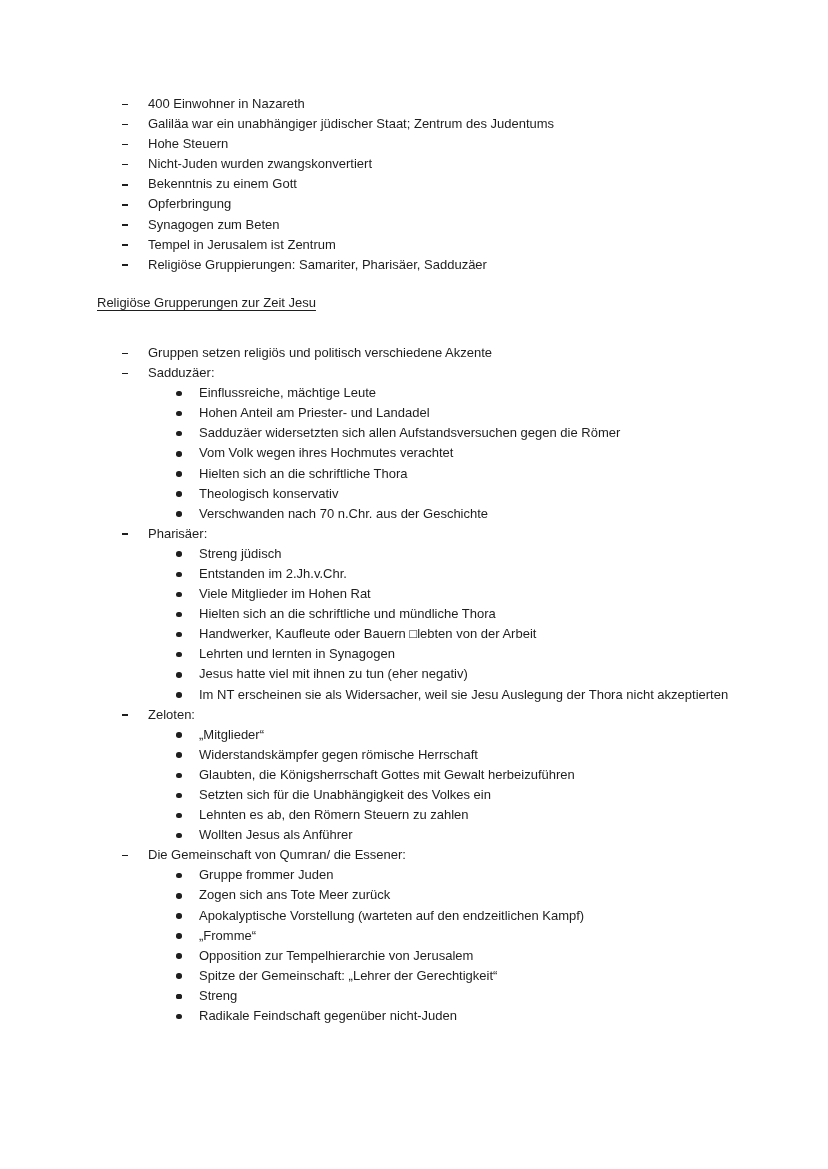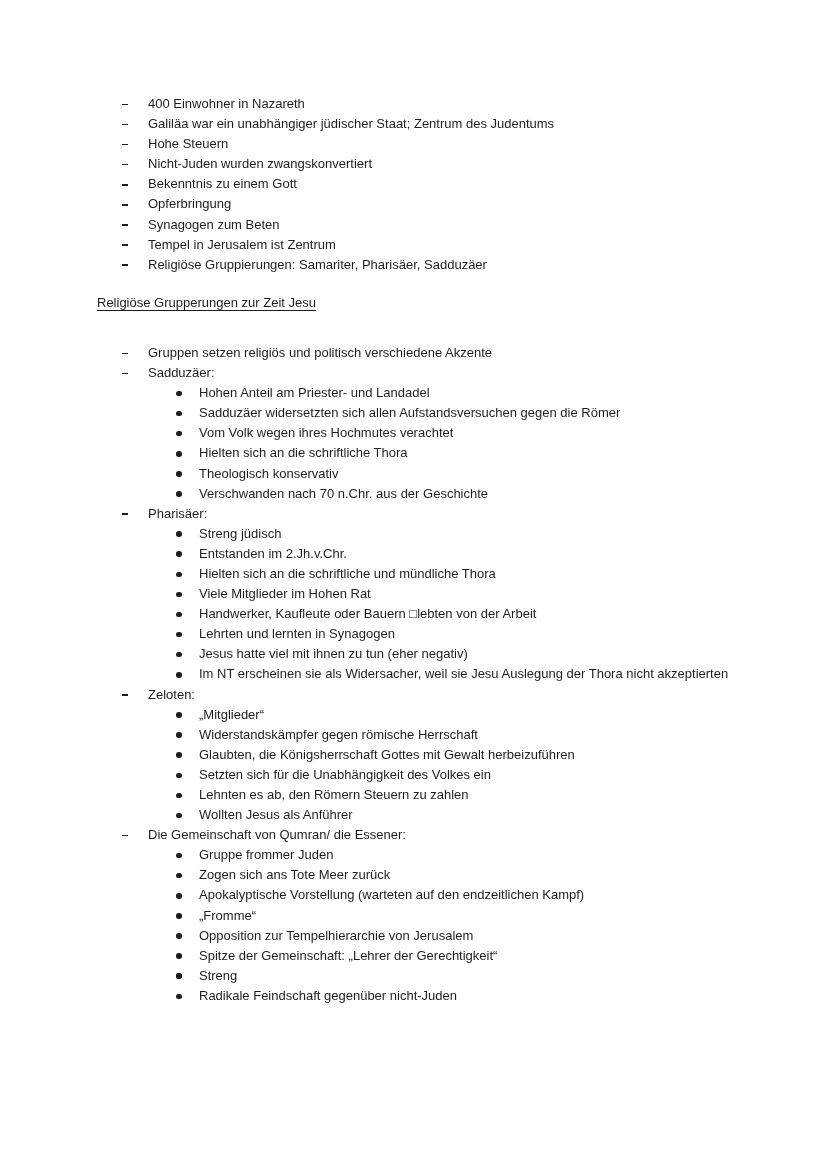--- a/index.html
+++ b/index.html
@@ -75,36 +75,37 @@
 
     <div class="heading">Religiöse Grupperungen zur Zeit Jesu</div>
 
     <ul class="group-list">
 
       <li class="dash-item"><span class="dash"></span><span>Gruppen setzen religiös und politisch verschiedene Akzente</span></li>
 
       <li class="dash-item"><span class="dash"></span><span>Sadduzäer:</span></li>
       <li>
         <ul class="sub-list">
+          <li class="sub-item"><span class="dot"></span><span>Einflussreiche, mächtige Leute</span></li>
           <li class="sub-item"><span class="dot"></span><span>Hohen Anteil am Priester- und Landadel</span></li>
           <li class="sub-item"><span class="dot"></span><span>Sadduzäer widersetzten sich allen Aufstandsversuchen gegen die Römer</span></li>
           <li class="sub-item"><span class="dot"></span><span>Vom Volk wegen ihres Hochmutes verachtet</span></li>
           <li class="sub-item"><span class="dot"></span><span>Hielten sich an die schriftliche Thora</span></li>
           <li class="sub-item"><span class="dot"></span><span>Theologisch konservativ</span></li>
           <li class="sub-item"><span class="dot"></span><span>Verschwanden nach 70 n.Chr. aus der Geschichte</span></li>
         </ul>
       </li>
 
       <li class="dash-item"><span class="dash"></span><span>Pharisäer:</span></li>
       <li>
         <ul class="sub-list">
           <li class="sub-item"><span class="dot"></span><span>Streng jüdisch</span></li>
           <li class="sub-item"><span class="dot"></span><span>Entstanden im 2.Jh.v.Chr.</span></li>
+          <li class="sub-item"><span class="dot"></span><span>Viele Mitglieder im Hohen Rat</span></li>
           <li class="sub-item"><span class="dot"></span><span>Hielten sich an die schriftliche und mündliche Thora</span></li>
-          <li class="sub-item"><span class="dot"></span><span>Viele Mitglieder im Hohen Rat</span></li>
           <li class="sub-item"><span class="dot"></span><span>Handwerker, Kaufleute oder Bauern □lebten von der Arbeit</span></li>
           <li class="sub-item"><span class="dot"></span><span>Lehrten und lernten in Synagogen</span></li>
           <li class="sub-item"><span class="dot"></span><span>Jesus hatte viel mit ihnen zu tun (eher negativ)</span></li>
           <li class="sub-item"><span class="dot"></span><span>Im NT erscheinen sie als Widersacher, weil sie Jesu Auslegung der Thora nicht akzeptierten</span></li>
         </ul>
       </li>
 
       <li class="dash-item"><span class="dash"></span><span>Zeloten:</span></li>
       <li>
         <ul class="sub-list">

